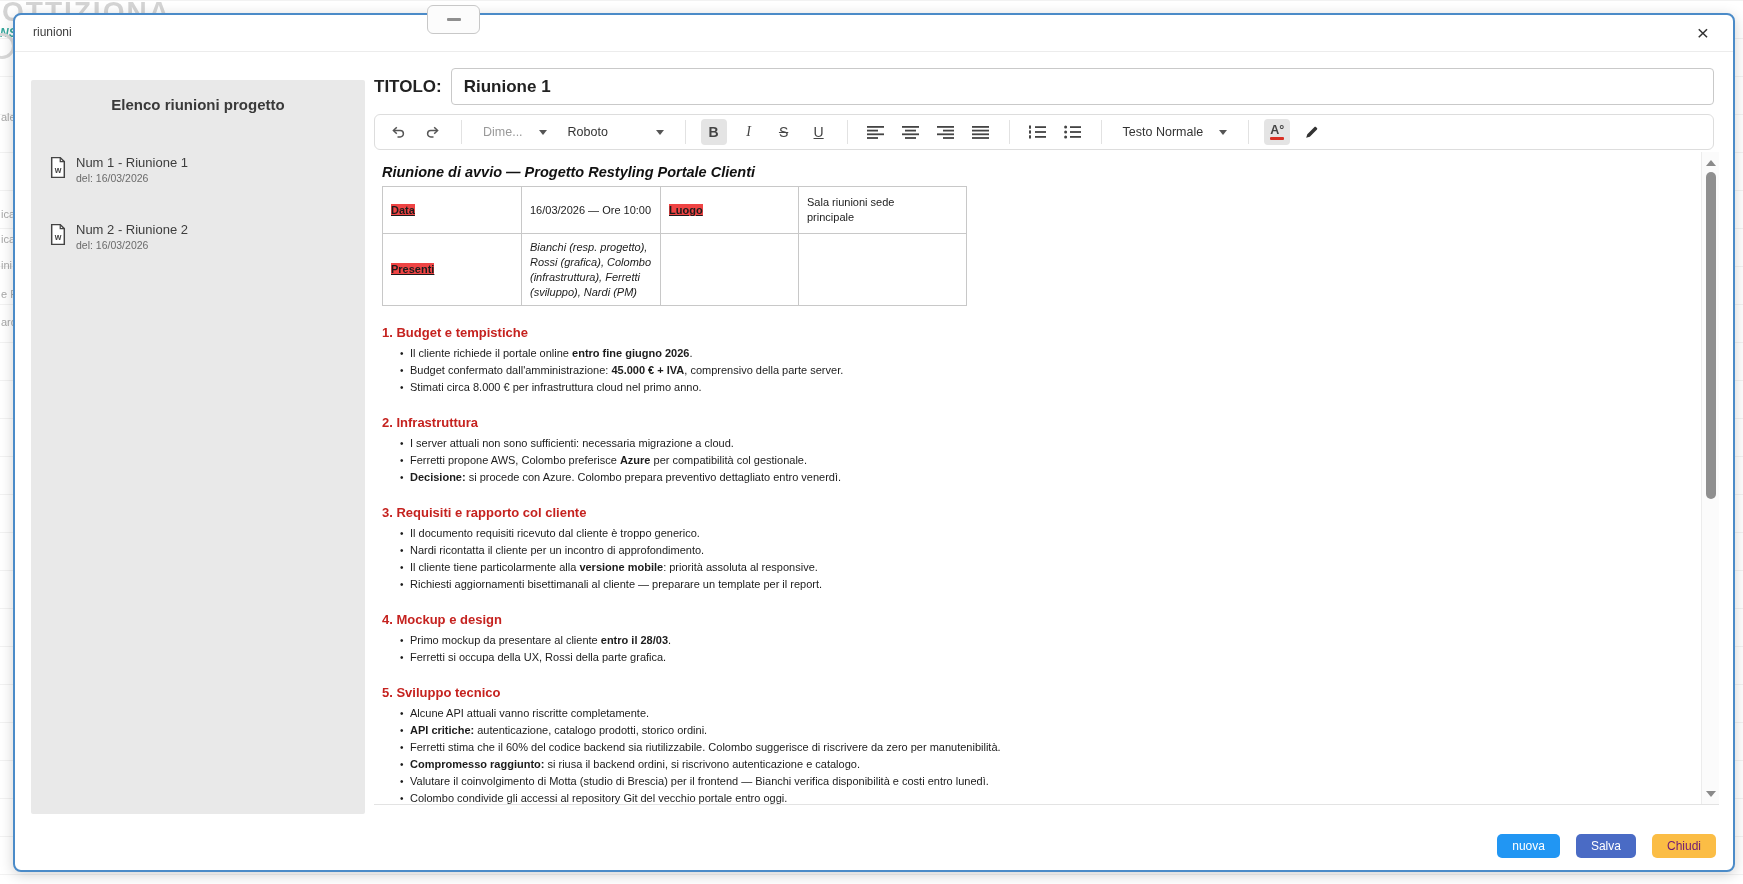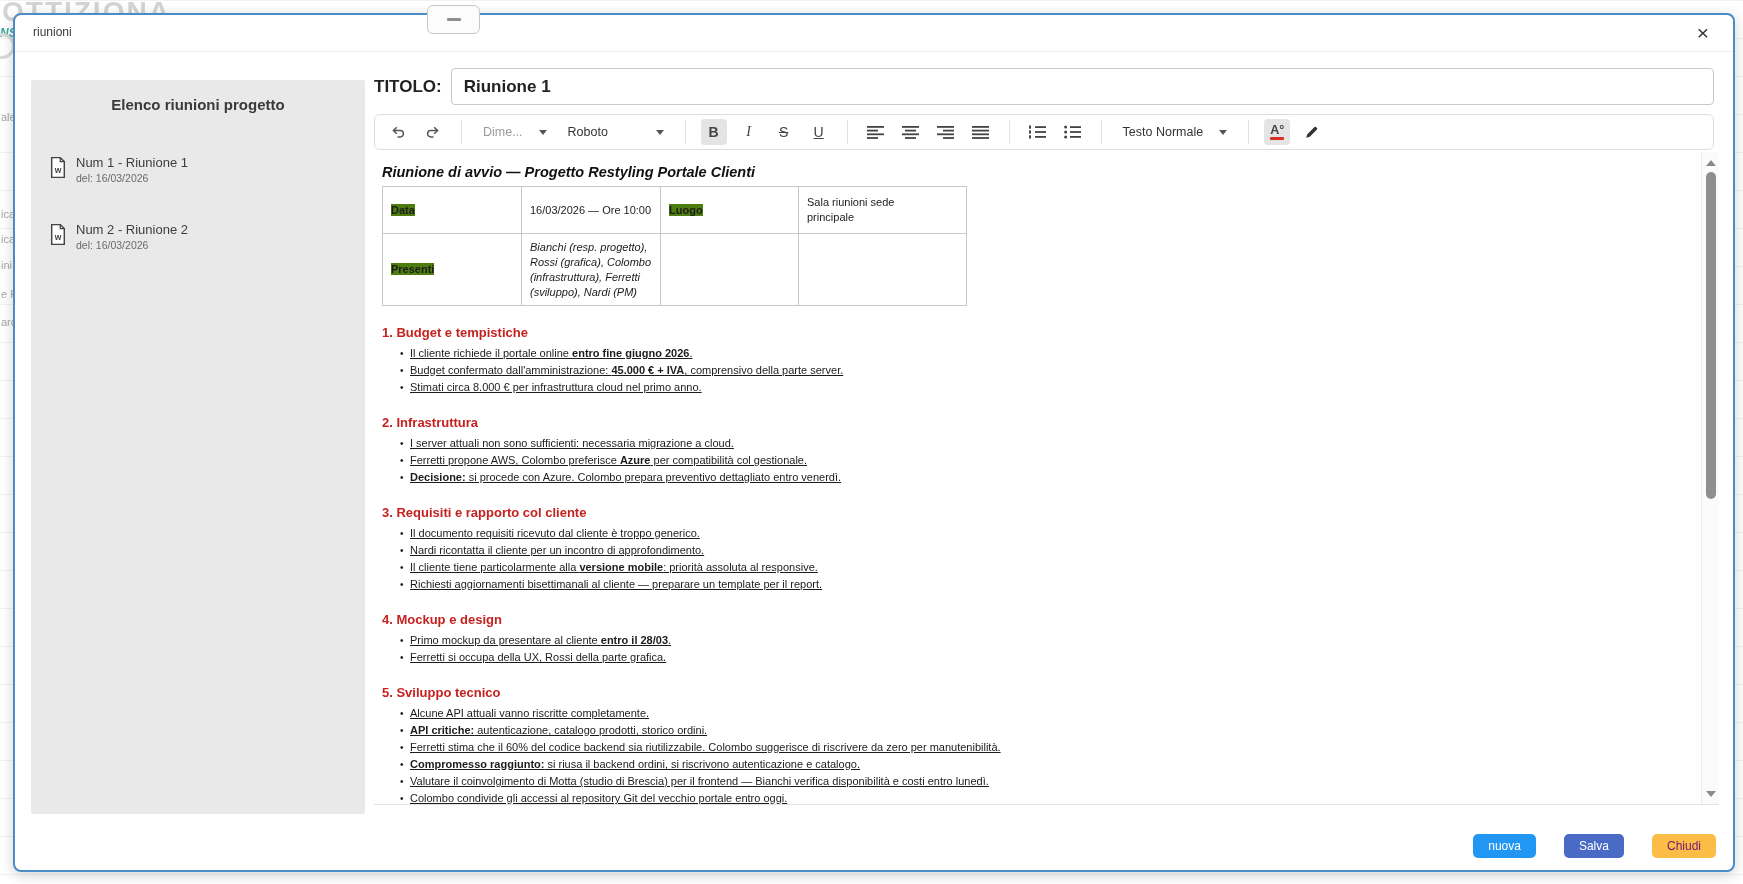--- a/index.html
+++ b/index.html
@@ -64,37 +64,37 @@
   .content{position:relative;margin-top:2px;width:1345px;height:653px;border-bottom:1px solid #e3e3e3;overflow:hidden;}
   .doc{position:absolute;left:8px;top:0;right:30px;cursor:text;}
   .doc-title{margin-top:12px;font-size:14.5px;font-weight:700;font-style:italic;color:#111;}
   table.doc-table{border-collapse:collapse;margin-top:6px;table-layout:fixed;}
   table.doc-table td{border:1px solid #c8c8c8;padding:5px 8px;font-size:11px;color:#1c1c1c;
     vertical-align:middle;line-height:15px;}
   table.doc-table tr:first-child td{height:47px;}
   table.doc-table tr:last-child td{height:72px;}
   .cell-text.b{font-weight:700;}
   .cell-text.i{font-style:italic;}
-  .cell-text.hl{background:#4d7c0f;}
+  .cell-text.hl{background:#ef4444;text-decoration:underline;}
   .cell-text.narrow{display:inline-block;max-width:112px;}
   .doc-section{margin-top:19px;}
   .doc-heading{font-size:13px;font-weight:700;color:#c5221f;margin-bottom:5px;}
-  .doc-bullet{position:relative;padding-left:28px;font-size:11px;color:#1c1c1c;line-height:17px;text-decoration:underline;}
+  .doc-bullet{position:relative;padding-left:28px;font-size:11px;color:#1c1c1c;line-height:17px;}
   .doc-bullet::before{content:"•";position:absolute;left:18px;top:0;font-size:10px;color:#1c1c1c;}
   
   .scrolltrack{position:absolute;right:0;top:0;width:18px;height:653px;background:#fbfbfb;
     border-left:1px solid #ececec;}
   .scroll-up,.scroll-down{position:absolute;left:4px;width:0;height:0;cursor:pointer;
     border-left:5px solid transparent;border-right:5px solid transparent;}
   .scroll-up{top:8px;border-bottom:6px solid #8a8a8a;}
   .scroll-down{bottom:8px;border-top:6px solid #8a8a8a;}
   .scroll-thumb{position:absolute;left:4px;top:20px;width:10px;height:327px;background:#8f8f8f;
     border-radius:6px;cursor:grab;}
   
-  .m-footer{position:absolute;right:17px;bottom:12px;display:flex;gap:28px;}
+  .m-footer{position:absolute;right:17px;bottom:12px;display:flex;gap:16px;}
   .modal-btn{height:24px;min-width:58px;padding:0 15px;border:none;border-radius:5px;
     font-family:"Liberation Sans",sans-serif;font-size:12px;cursor:pointer;}
 </style>
 </head>
 <body>
 
 <div class="canvas">
 
   <div class="bg-logo">OTTIZIONA</div>
   <div class="bg-badge">NS</div>

